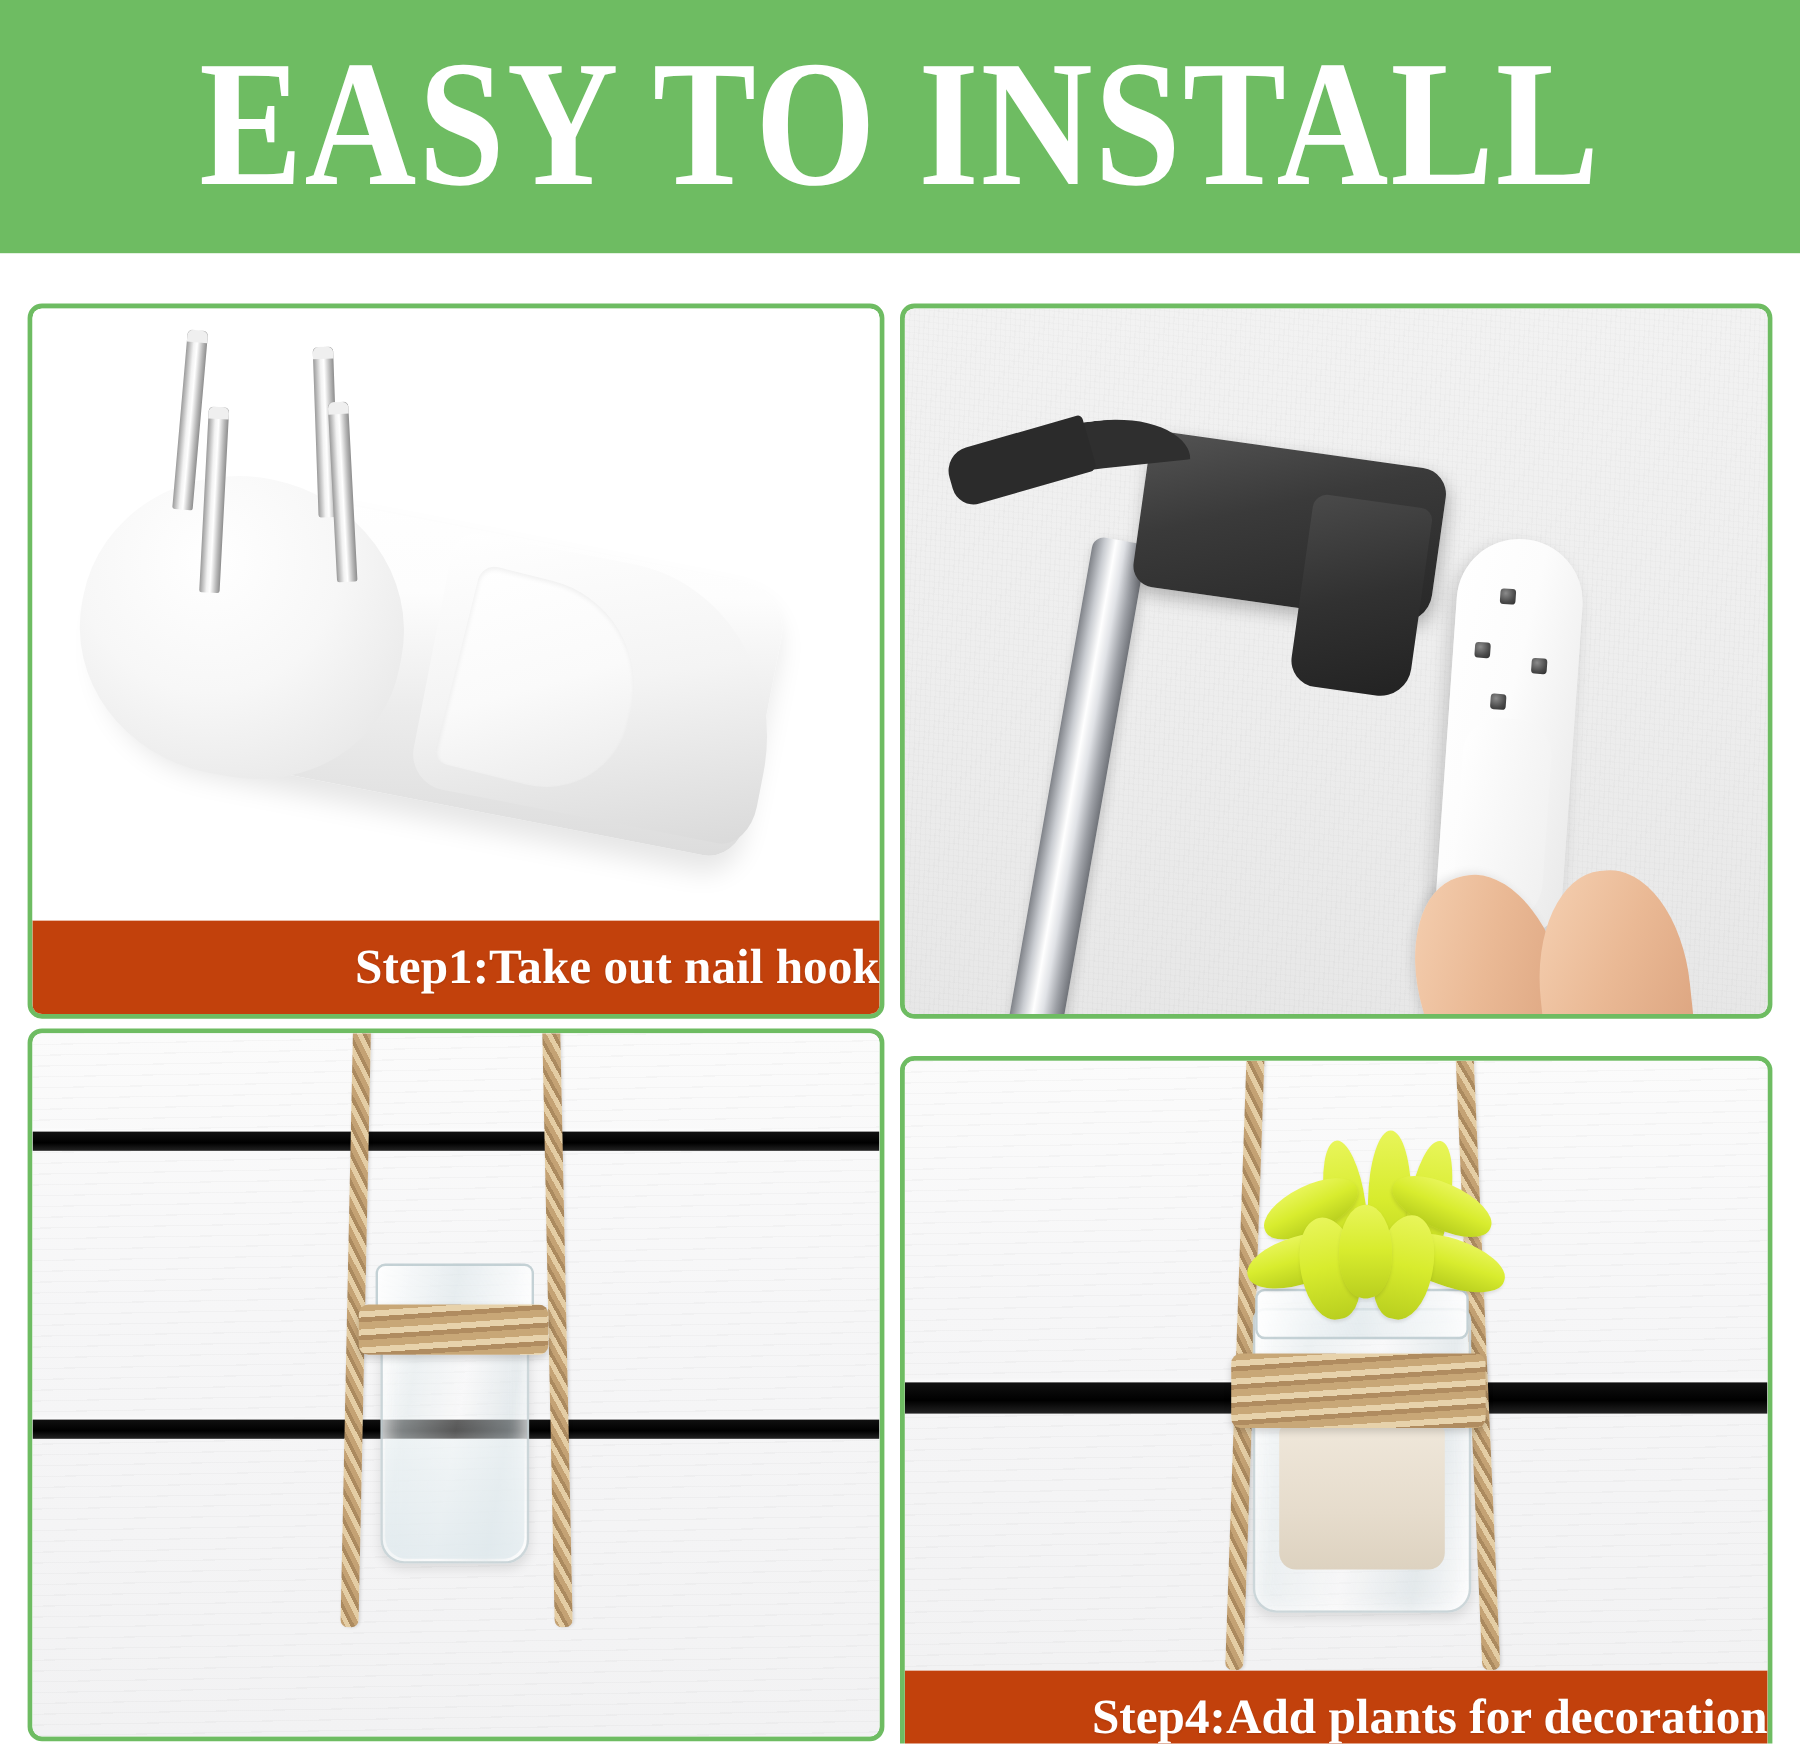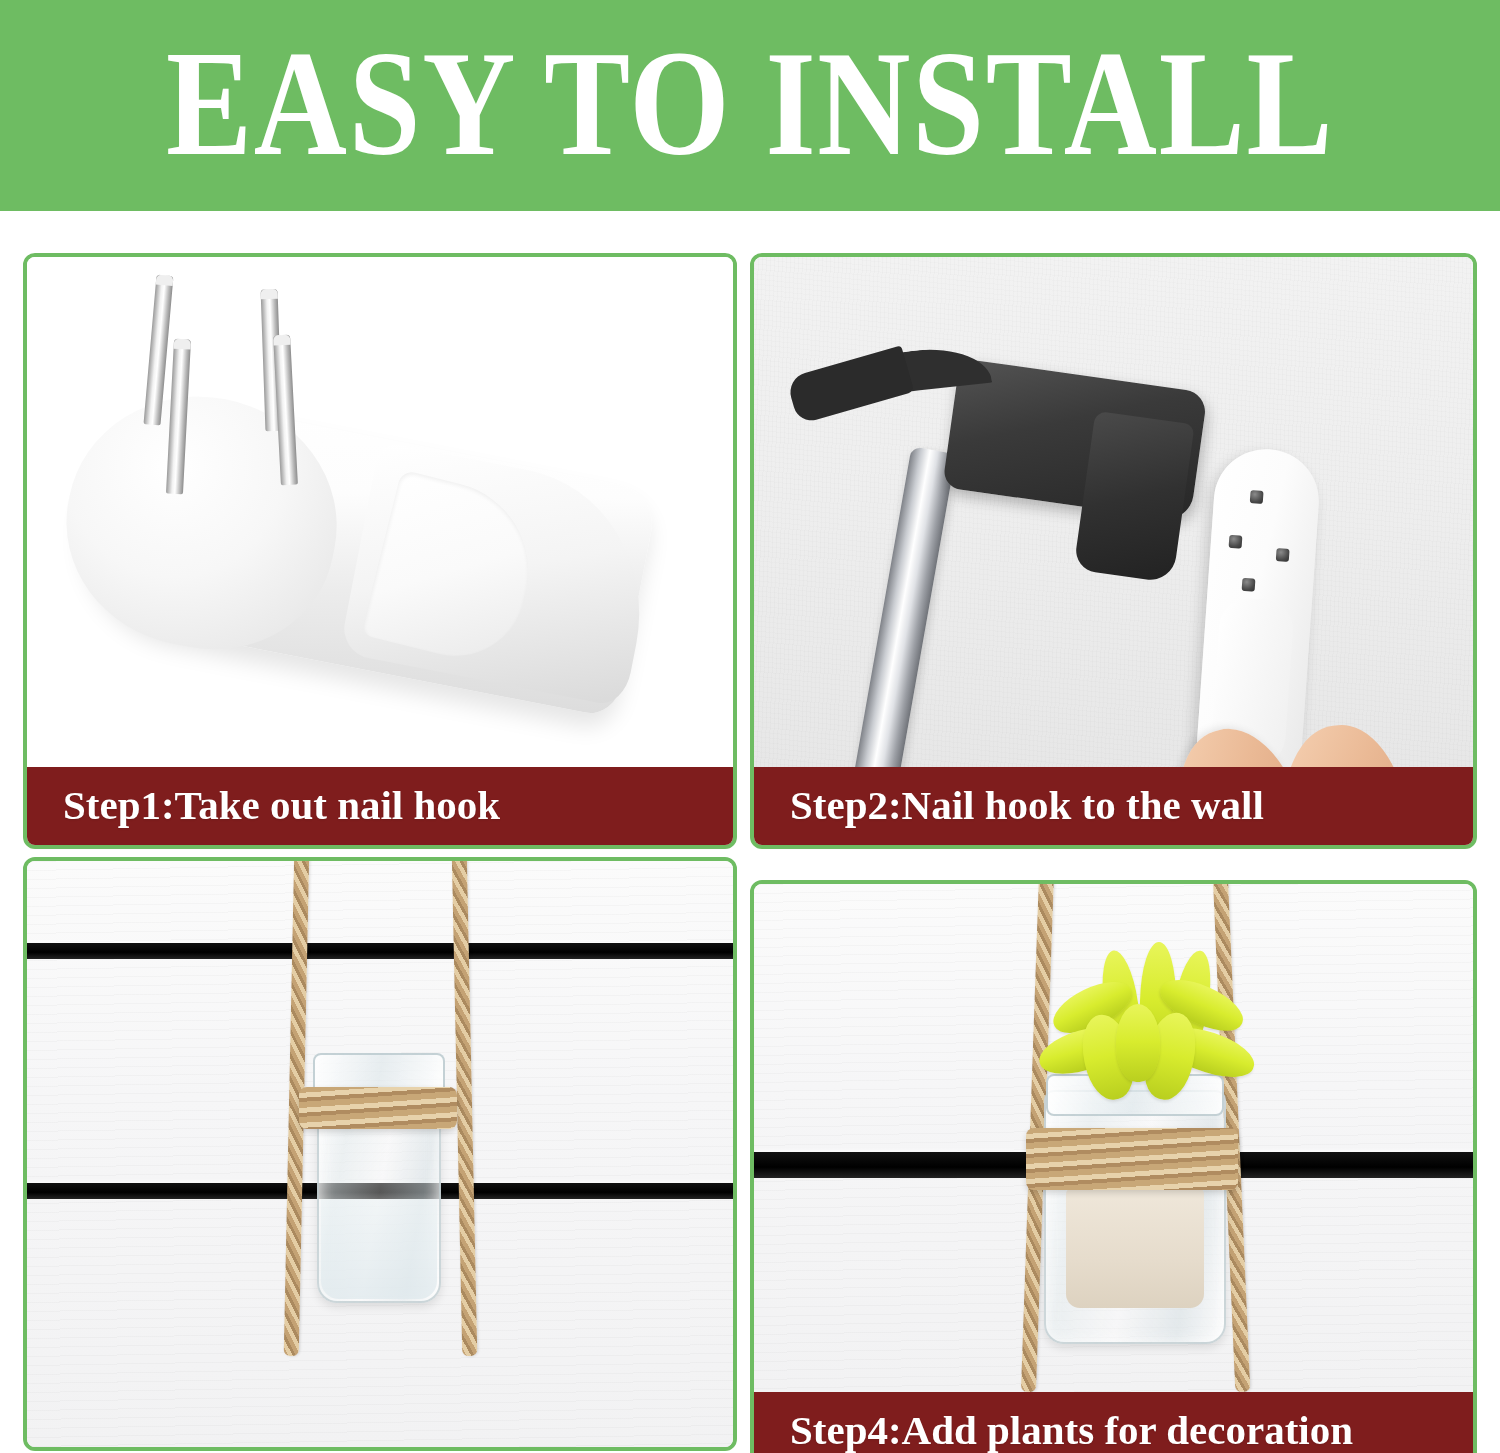--- a/index.html
+++ b/index.html
@@ -64,30 +64,31 @@
 
   .photo {
     position: relative;
     width: 100%;
     flex: 1 1 auto;
     overflow: hidden;
   }
 
   .caption-bar {
     flex: 0 0 auto;
-    background: #7f1d1d;
+    background: #c2410c;
     color: #ffffff;
     font-family: "Liberation Serif", "DejaVu Serif", serif;
     font-weight: bold;
     font-size: 41px;
     line-height: 48px;
     padding: 14px 0 16px 36px;
     letter-spacing: 0px;
     white-space: pre-line;
     text-shadow: 0 1px 2px rgba(0,0,0,0.12);
+    text-align: right;
   }
   .caption-bar.two-line { font-size: 41px; line-height: 50px; padding-top: 10px; padding-bottom: 10px; }
 
   
   .photo-white { background: #ffffff; }
   .hook-stage {
     position: absolute;
     left: 0; top: 0; right: 0; bottom: 0;
   }
   .hook-body {
@@ -355,21 +356,20 @@
       <div class="wall-hook">
         <div class="hook-nail-dot nd1"></div>
         <div class="hook-nail-dot nd2"></div>
         <div class="hook-nail-dot nd3"></div>
         <div class="hook-nail-dot nd4"></div>
       </div>
 
       <div class="finger finger-1"></div>
       <div class="finger finger-2"></div>
     </div>
-    <div class="caption-bar">Step2:Nail hook to the wall</div>
   </div>
 
   <div class="step-card card-3">
     <div class="photo photo-shiplap">
       <div class="plank-texture"></div>
       <div class="plank-gap" style="top:82px;height:16px;"></div>
       <div class="plank-gap" style="top:322px;height:16px;"></div>
       <div class="rope" style="left:262px;top:-10px;height:505px;transform:rotate(1.2deg);"></div>
       <div class="rope" style="left:430px;top:-10px;height:505px;transform:rotate(-1.2deg);"></div>
       <div class="jar-rim" style="left:286px;top:192px;width:128px;height:48px;"></div>

